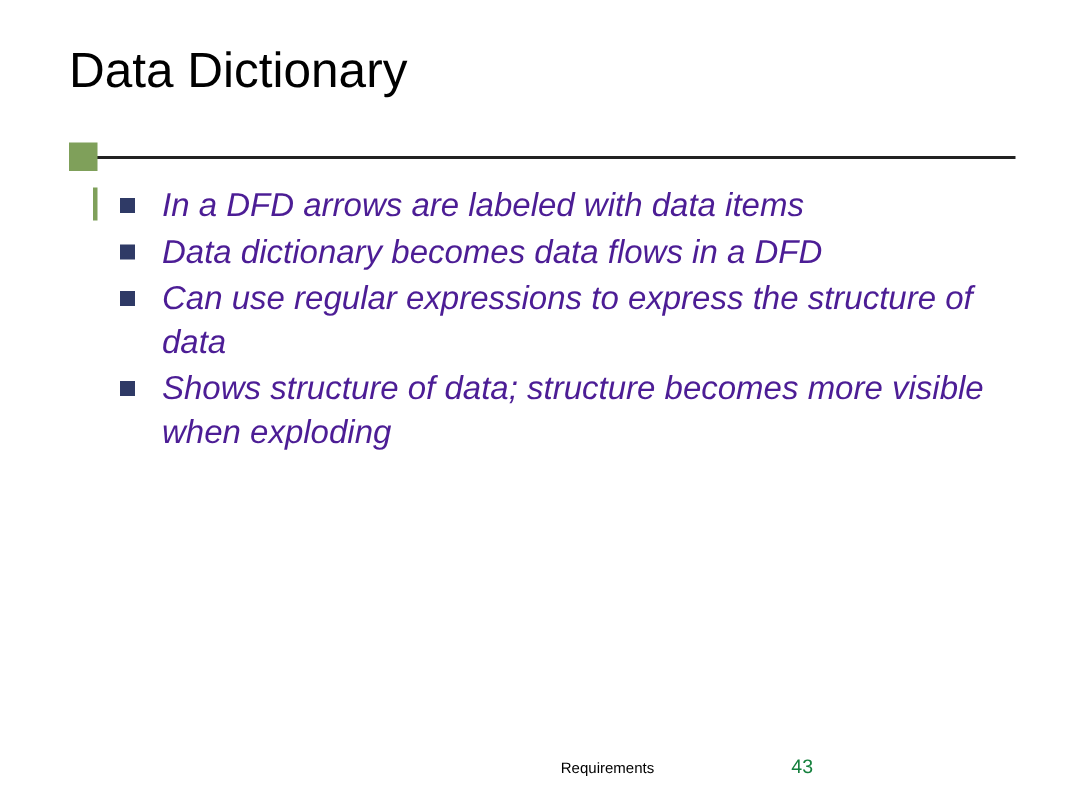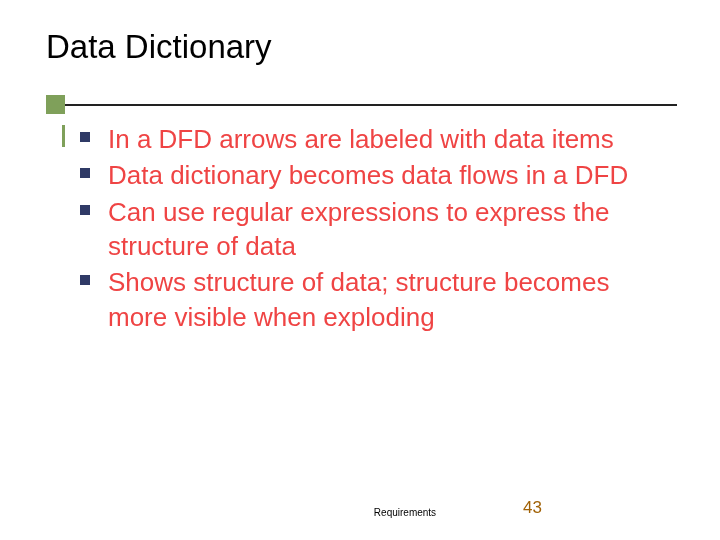--- a/index.html
+++ b/index.html
@@ -58,42 +58,43 @@
   .bullet-marker {
     flex: 0 0 auto;
     width: 10px;
     height: 10px;
     background: #2f3a66;
     margin-top: 10px;
     margin-right: 18px;
   }
   .bullet-text {
     flex: 1 1 auto;
-    font-size: 26px;
+    font-size: 22px;
     line-height: 1.32;
-    color: #ef4444;
+    color: #4c1d95;
+    font-style: italic;
   }
 
   
   .footer-center {
     position: absolute;
     left: 0;
     width: 720px;
     bottom: 22px;
     text-align: center;
     font-size: 10px;
     color: #000;
     margin-left: 45px;
   }
   .footer-right {
     position: absolute;
     right: 26px;
     bottom: 22px;
-    font-size: 17px;
-    color: #a16207;
+    font-size: 13px;
+    color: #15803d;
   }
 </style>
 </head>
 <body>
 
 <div class="slide">
 
   <div class="title">Data Dictionary</div>
   <div class="title-rule"></div>
   <div class="deco-green-1"></div>

